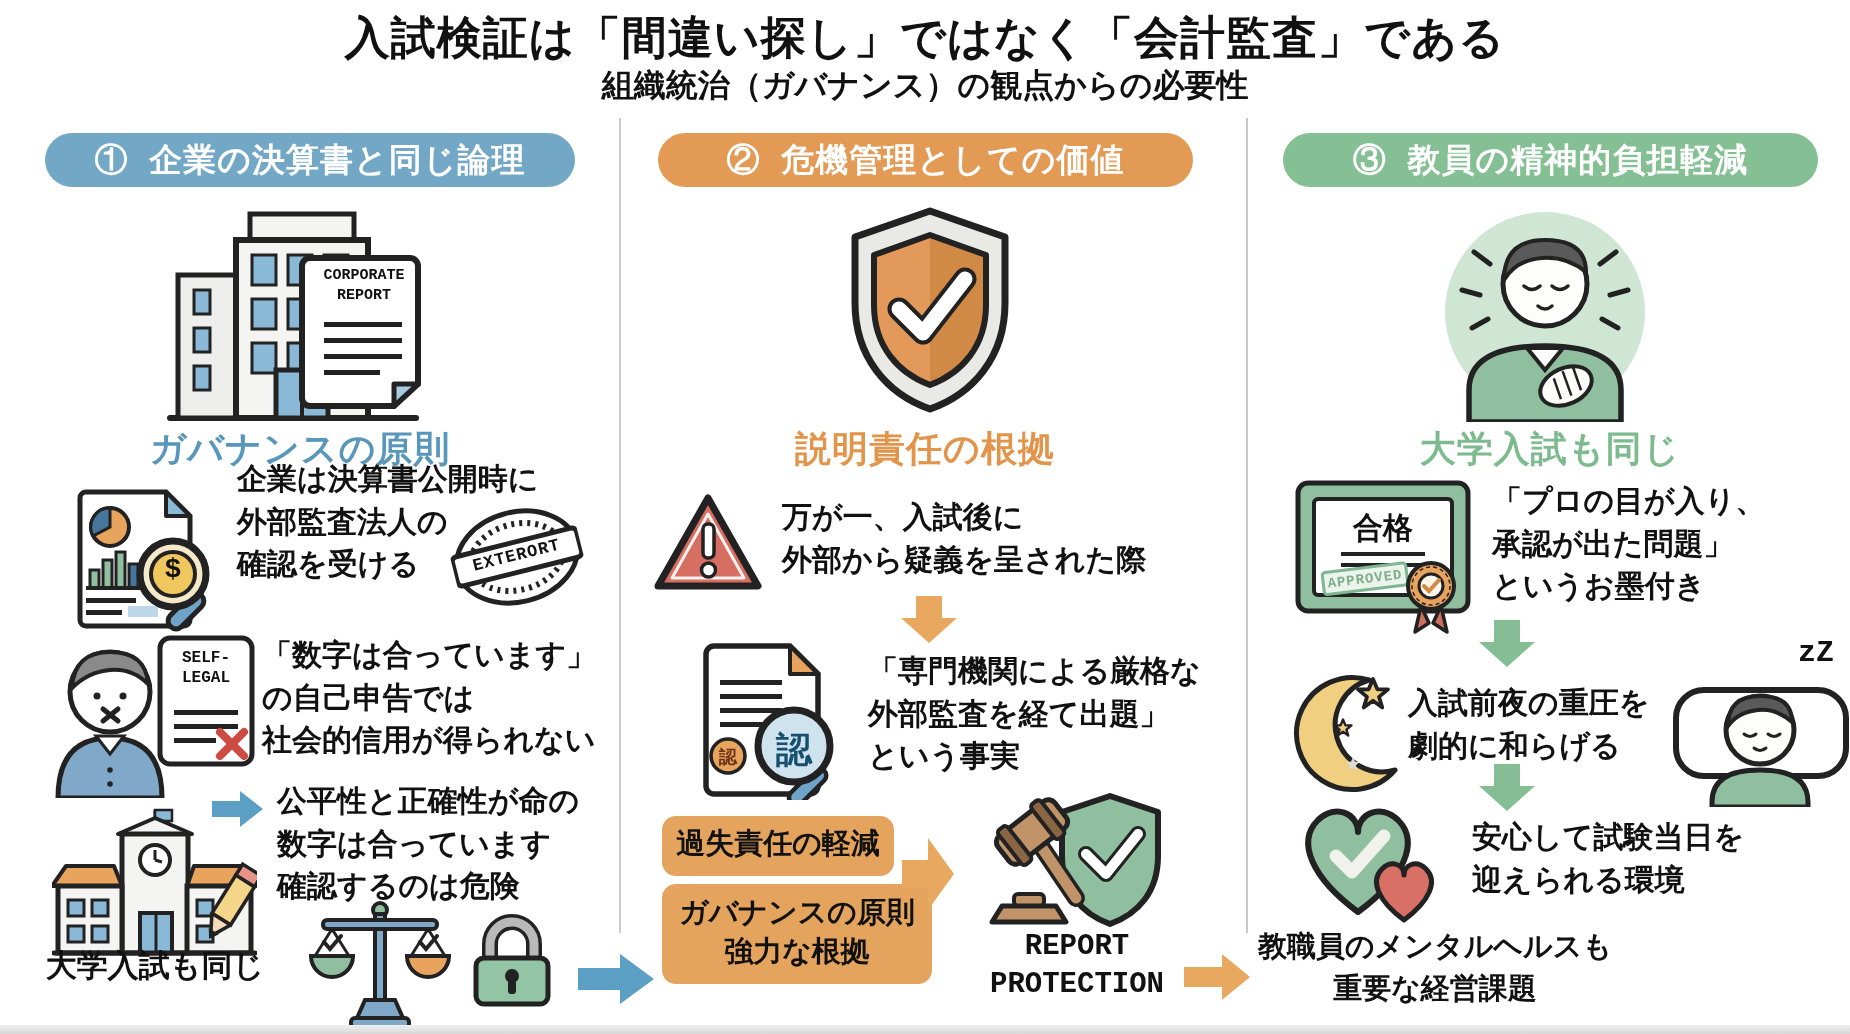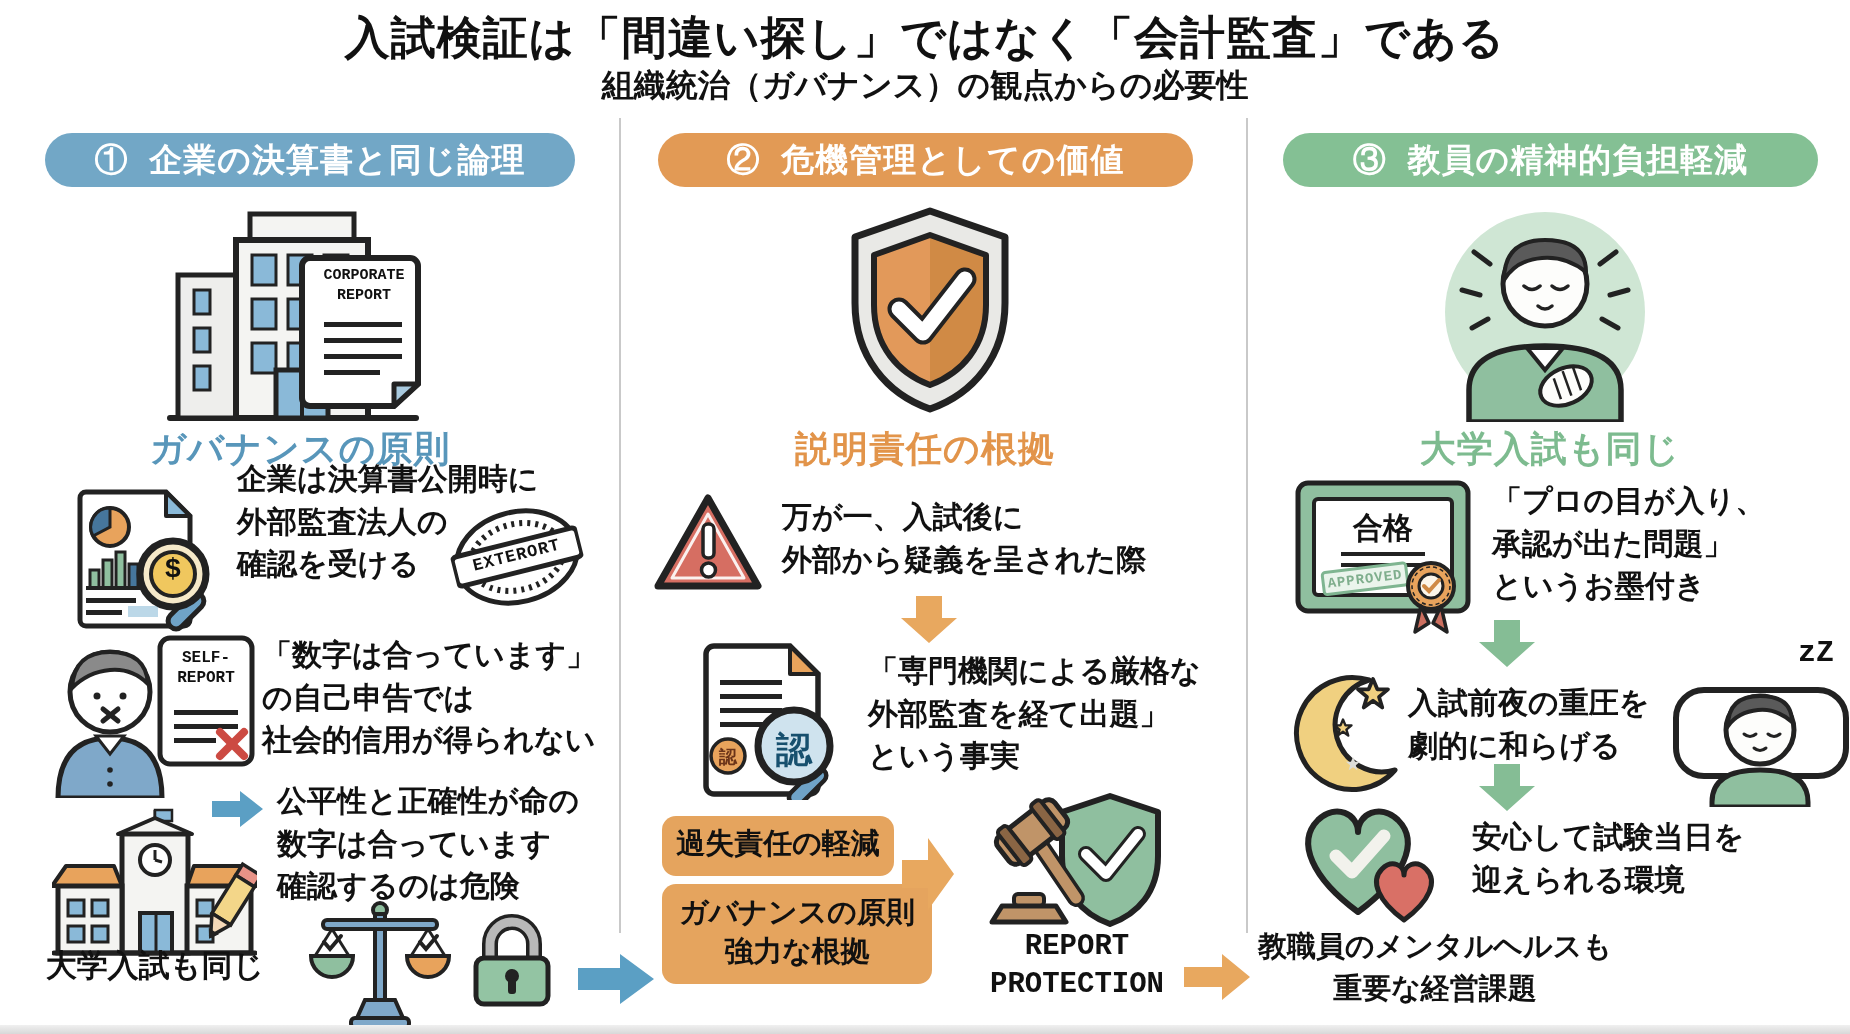--- a/index.html
+++ b/index.html
@@ -116,21 +116,21 @@
       <circle cx="58" cy="140" r="2.8" fill="#222"></circle>
         <circle cx="58" cy="154" r="2.8" fill="#222"></circle>
       <rect x="108" y="8" width="92" height="126" rx="10" fill="#fff" stroke="#222" stroke-width="5"></rect>
       <rect x="122" y="80" width="64" height="5" fill="#222"></rect>
       <rect x="122" y="94" width="64" height="5" fill="#222"></rect>
       <rect x="122" y="108" width="42" height="5" fill="#222"></rect>
       <line x1="168" y1="102" x2="192" y2="126" stroke="#cc4a42" stroke-width="8" stroke-linecap="round"></line>
       <line x1="192" y1="102" x2="168" y2="126" stroke="#cc4a42" stroke-width="8" stroke-linecap="round"></line>
     </svg>
     <div class="overlay" style="left:114px;top:18px;width:80px;text-align:center;font-size:16px;line-height:1.25;">SELF-
-REPORT</div>
+LEGAL</div>
   </div>
 
   <div class="body-text jp" style="left:262px;top:636px;">「数字は合っています」
 の自己申告では
 社会的信用が得られない</div>
 
   <div class="abs" style="left:212px;top:790px;">
     <svg viewBox="0 0 52 38" width="52" height="38">
         <polygon points="0,11 28,11 28,1 51,19 28,37 28,27 0,27" fill="#5b9fc4"></polygon>
       </svg>

